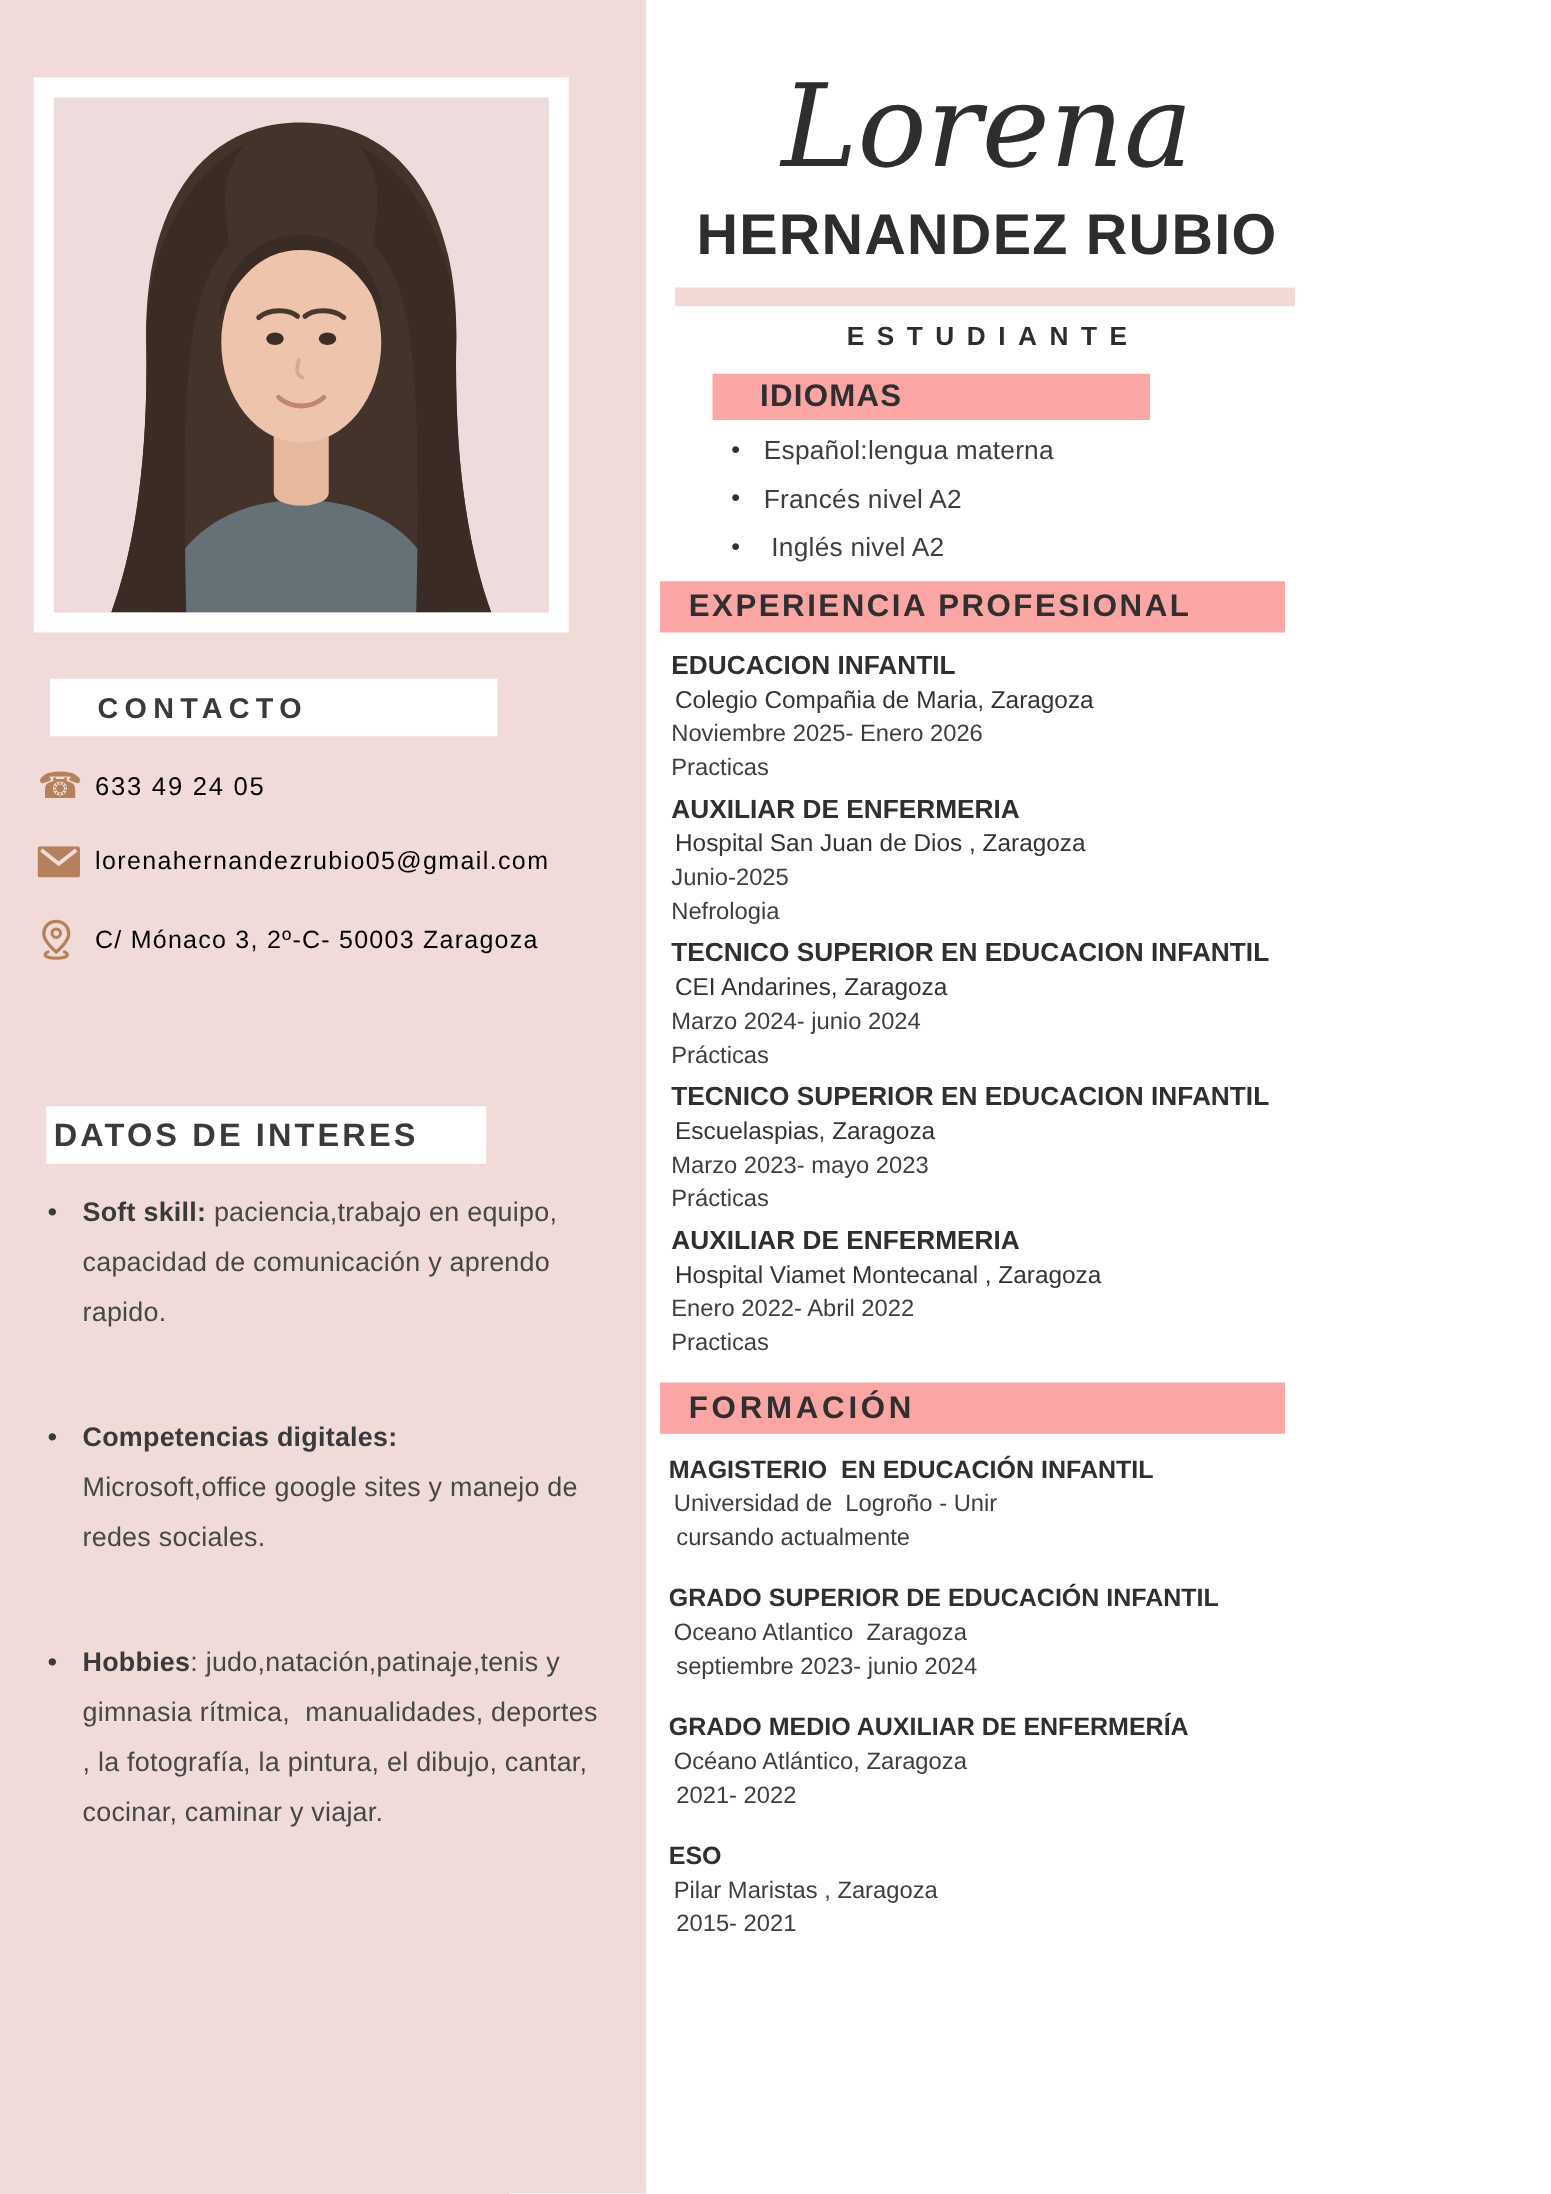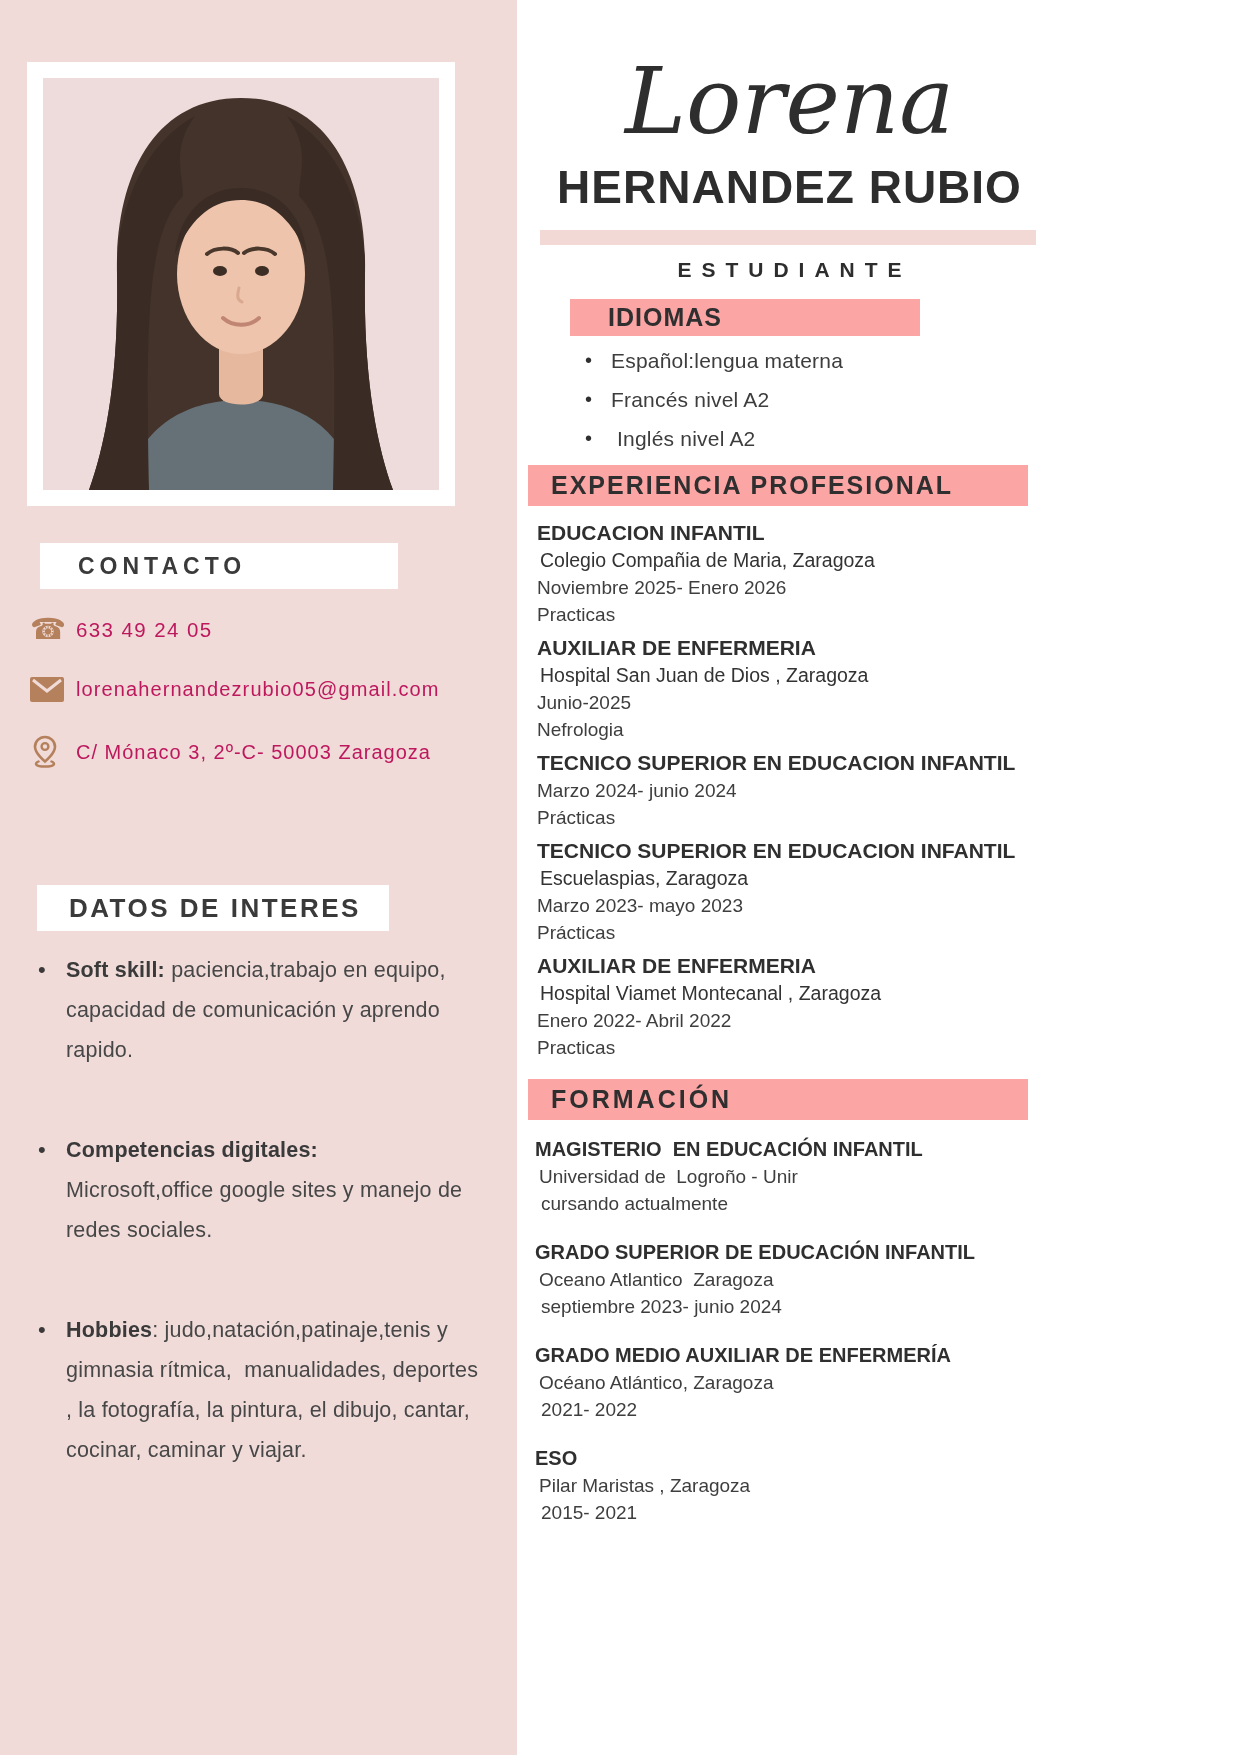--- a/index.html
+++ b/index.html
@@ -28,31 +28,31 @@
   .side-banner {
     position:absolute; background:#ffffff; color:#3a3a3a;
     font-weight:bold; display:flex; align-items:center;
   }
   .contact-banner {
     left:40px; top:543px; width:358px; height:46px;
     font-size:23px; letter-spacing:5px; padding-left:38px;
   }
   .datos-banner {
     left:37px; top:885px; width:352px; height:46px;
-    font-size:26px; letter-spacing:2.5px; padding-left:32px;
+    font-size:26px; letter-spacing:2.5px; padding-left:6px;
   }
 
   .contact-list { position:absolute; left:30px; top:615px; width:475px; list-style:none; }
   .contact-row { display:flex; align-items:center; margin-bottom:33px; }
   .contact-row .cicon {
     width:46px; flex:0 0 46px; display:flex; align-items:center; justify-content:flex-start;
     color:#b5805c; font-size:29px; line-height:1;
   }
   .contact-text {
-    color:#be185d; font-size:20.5px; letter-spacing:1.4px; white-space:pre-wrap;
+    color:#000000; font-size:20.5px; letter-spacing:1.4px; white-space:pre-wrap;
   }
 
   .interests {
     position:absolute; left:38px; top:950px; width:448px; list-style:none;
   }
   .interest-item { display:flex; margin-bottom:60px; }
   .interest-item .dot {
     flex:0 0 28px; color:#3a3a3a; font-size:22px; line-height:40px;
   }
   .interest-body { font-size:21.5px; line-height:40px; color:#474747; letter-spacing:0.2px; }
@@ -237,20 +237,21 @@
         <div class="xp-note">Practicas</div>
       </div>
         <div class="xp-entry" style="">
         <div class="xp-title">AUXILIAR DE ENFERMERIA</div>
         <div class="xp-company">Hospital San Juan de Dios , Zaragoza</div>
         <div class="xp-period">Junio-2025</div>
         <div class="xp-note">Nefrologia</div>
       </div>
         <div class="xp-entry" style="">
         <div class="xp-title">TECNICO SUPERIOR EN EDUCACION INFANTIL</div>
+        <div class="xp-company">CEI Andarines, Zaragoza</div>
         <div class="xp-period">Marzo 2024- junio 2024</div>
         <div class="xp-note">Prácticas</div>
       </div>
         <div class="xp-entry" style="">
         <div class="xp-title">TECNICO SUPERIOR EN EDUCACION INFANTIL</div>
         <div class="xp-company">Escuelaspias, Zaragoza</div>
         <div class="xp-period">Marzo 2023- mayo 2023</div>
         <div class="xp-note">Prácticas</div>
       </div>
         <div class="xp-entry" style="">

